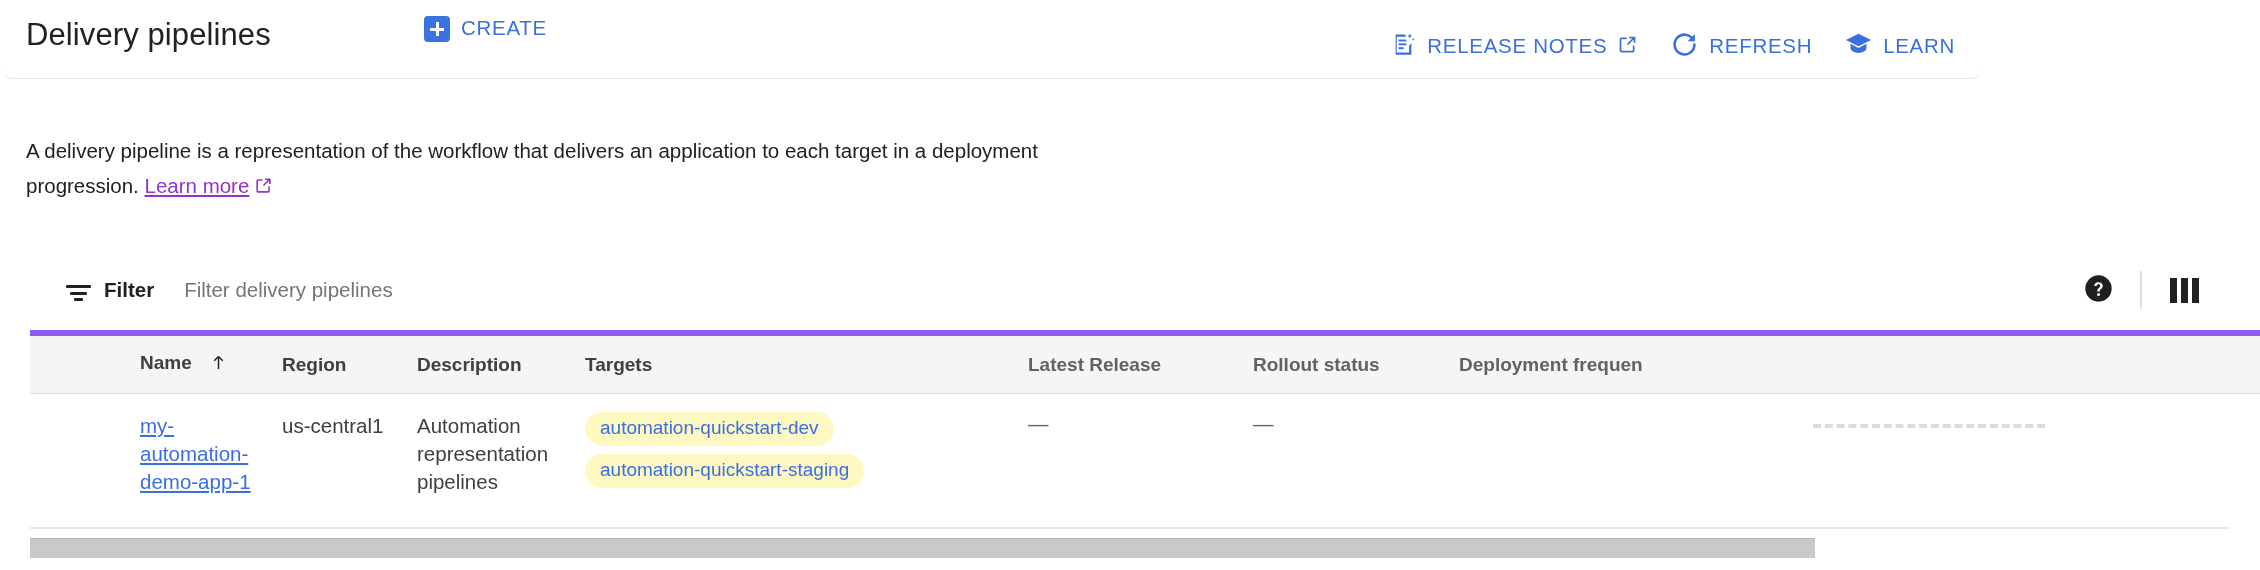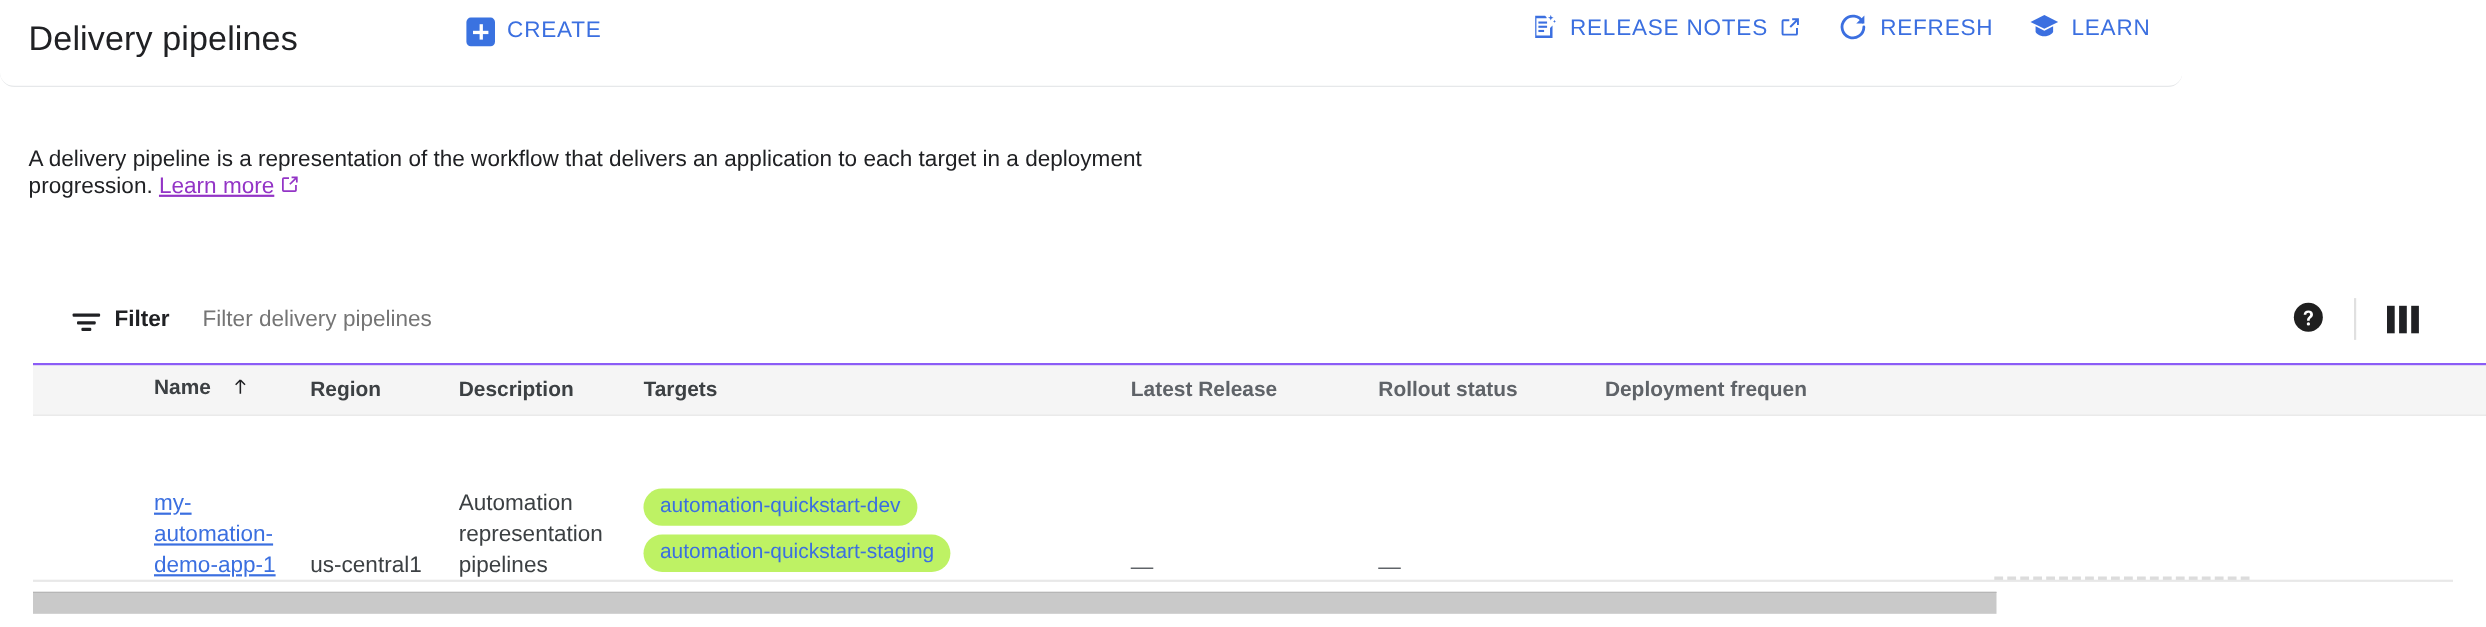--- a/index.html
+++ b/index.html
@@ -36,35 +36,35 @@
     content:""; position:absolute; background:#fff;
   }
   .plus-box::before { left: 6px; top: 11.5px; width: 14px; height: 3.5px; }
   .plus-box::after  { top: 6px; left: 11.5px; height: 14px; width: 3.5px; }
   .btn-label {
     font-size: 20.5px; color: #3b6fe0; font-weight: 500; letter-spacing: .7px;
     white-space: nowrap;
   }
 
   .top-actions {
-    position: absolute; right: 13px; top: 10px;
+    position: absolute; right: 13px; top: 30px;
     display: flex; align-items: center; gap: 0px;
   }
   .action {
     display: flex; align-items: center; gap: 10px;
     padding: 0 16px; cursor: pointer; background:none;border:none;
     white-space: nowrap;
   }
   .ico { flex: none; display: block; }
 
   
   .desc {
     position: absolute; left: 26px; top: 133px;
     width: 1020px;
-    font-size: 20.5px; line-height: 24px; color: #202124;
+    font-size: 20.5px; line-height: 35px; color: #202124;
   }
   .learn-more {
     color: #9334c6; text-decoration: underline; cursor: pointer;
     white-space: nowrap;
   }
   .ext-inline { display: inline-block; vertical-align: -2px; margin-left: 5px; }
 
   
   .filterbar {
     position: absolute; left: 30px; top: 255px; width: 2200px; height: 70px;
@@ -92,42 +92,42 @@
     width: 56px; height: 56px; display:flex; align-items:center; justify-content:center;
     cursor: pointer; background:none;border:none;
   }
   .vdivider { width: 2px; height: 38px; background: #e0e0e0; margin: 0 14px; }
   .cols-icon { display: flex; gap: 4px; }
   .cols-icon span { display:block; width: 7px; height: 25px; background:#202124; }
 
   
   .table { position: absolute; left: 30px; top: 330px; width: 2230px; }
   .thead {
-    display: flex; align-items: center; height: 48px;
-    background: #f5f5f5; border-top: 2px solid #8b5cf6; border-bottom: 1px solid #e0e0e0;
+    display: flex; align-items: center; height: 64px;
+    background: #f5f5f5; border-top: 6px solid #8b5cf6; border-bottom: 1px solid #e0e0e0;
   }
   .th {
     font-size: 19px; font-weight: 700; color: #3c4043;
     white-space: nowrap; overflow: hidden;
   }
   .th.muted { color: #5f6368; font-weight: 700; }
   .sel-circle {
     width: 25px; height: 25px; border-radius: 50%; background: #6e6e6e; flex:none;
     margin-left: 22px;
   }
   .sort-arrow { display:inline-block; margin-left: 13px; vertical-align: -3px; }
 
-  .trow { display: flex; align-items: flex-end; padding-top: 18px; min-height: 150px; background:#fff; }
+  .trow { display: flex; align-items: flex-start; padding-top: 18px; min-height: 150px; background:#fff; }
   .cell { font-size: 20.5px; color: #3c4043; line-height: 28px; }
   .name-link {
     color: #3b6fe0; text-decoration: underline; cursor: pointer;
     font-size: 20.5px; line-height: 28px; display: inline-block;
   }
   .chip {
-    display: inline-block; background: #bef264; color: #3b6fe0;
+    display: inline-block; background: #fef9c3; color: #3b6fe0;
     border-radius: 17px; padding: 5px 15px 7px; font-size: 19px;
     margin-bottom: 8px; cursor: pointer; white-space: nowrap; line-height: 22px;
   }
   .dash { color: #5f6368; font-size: 20.5px; }
   .sparkline-placeholder {
     width: 232px; height: 0; border-top: 4px dashed #dcdcdc; margin-top: 12px;
   }
 
   
   .c-sel   { width: 80px;  flex:none; }

